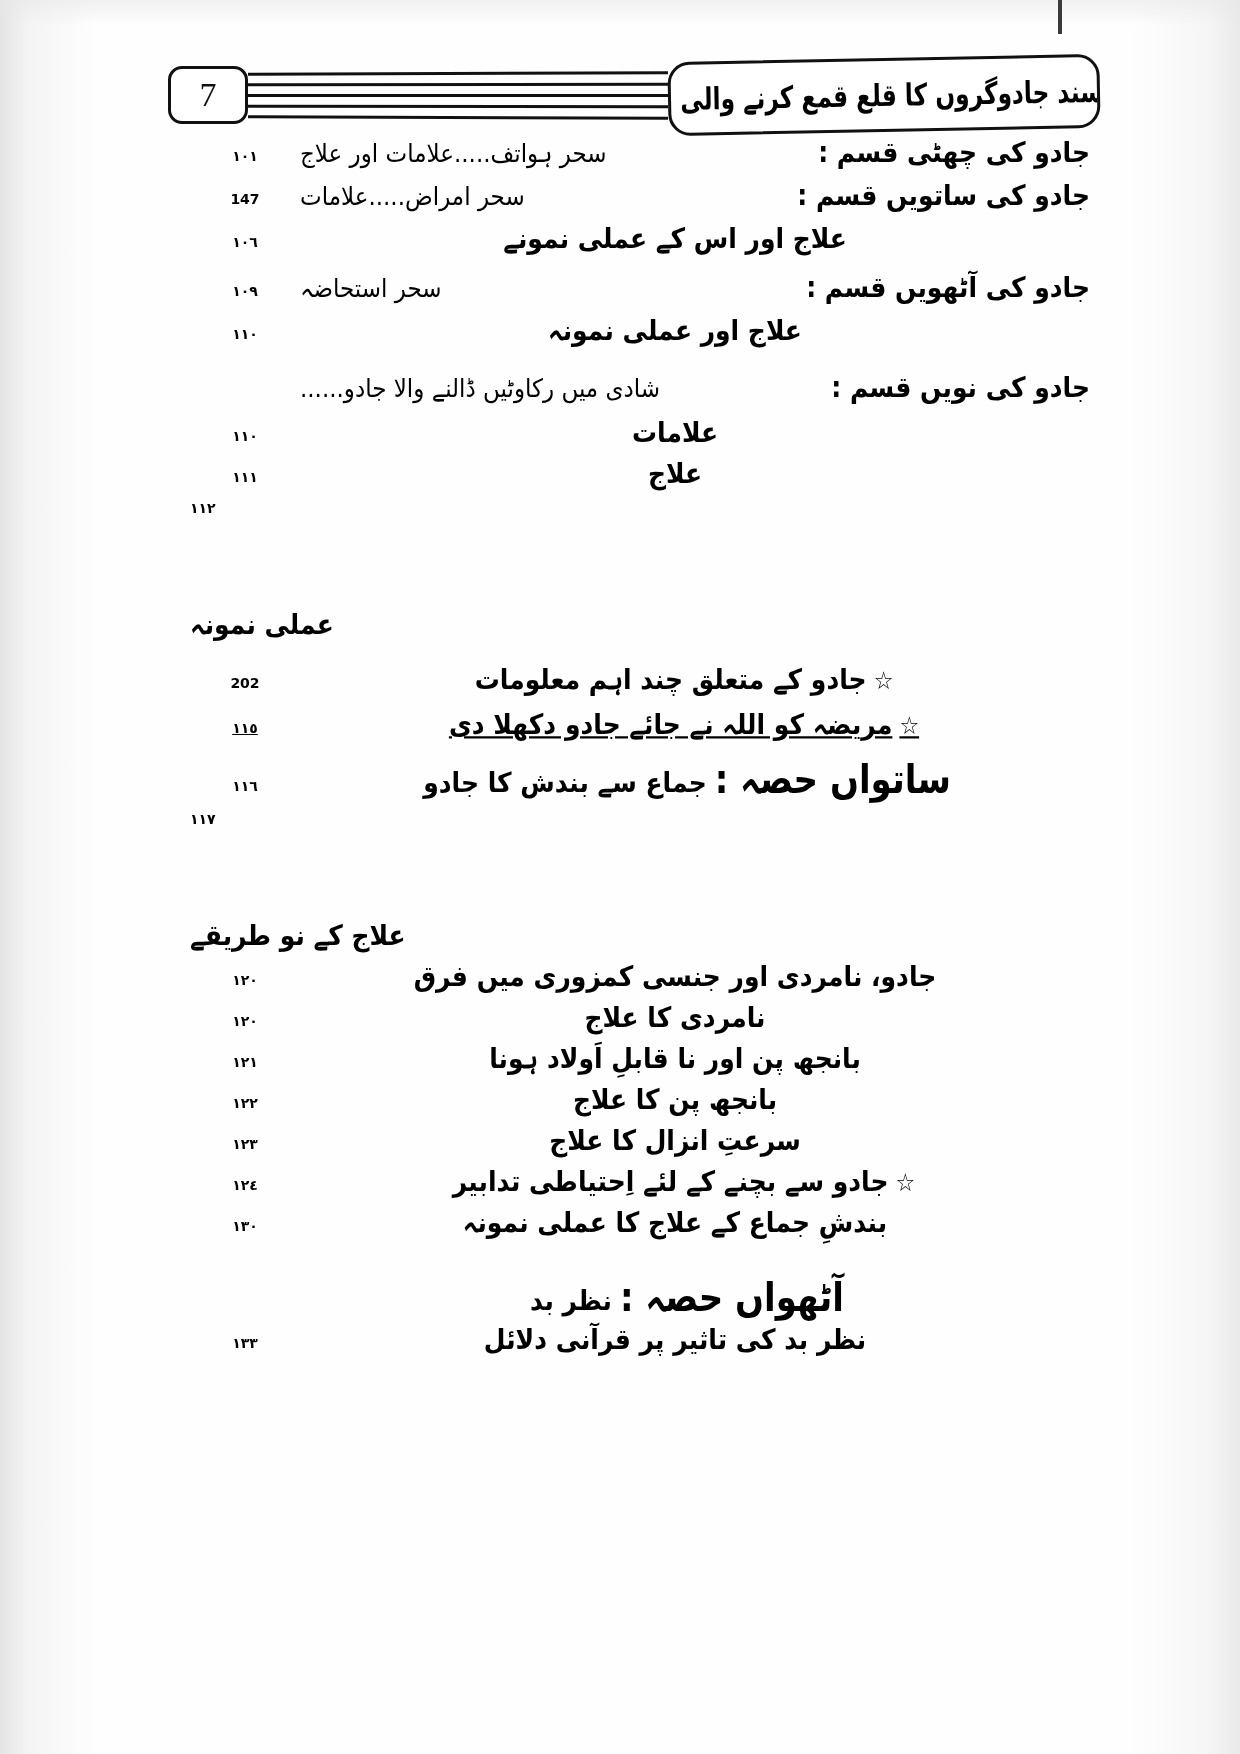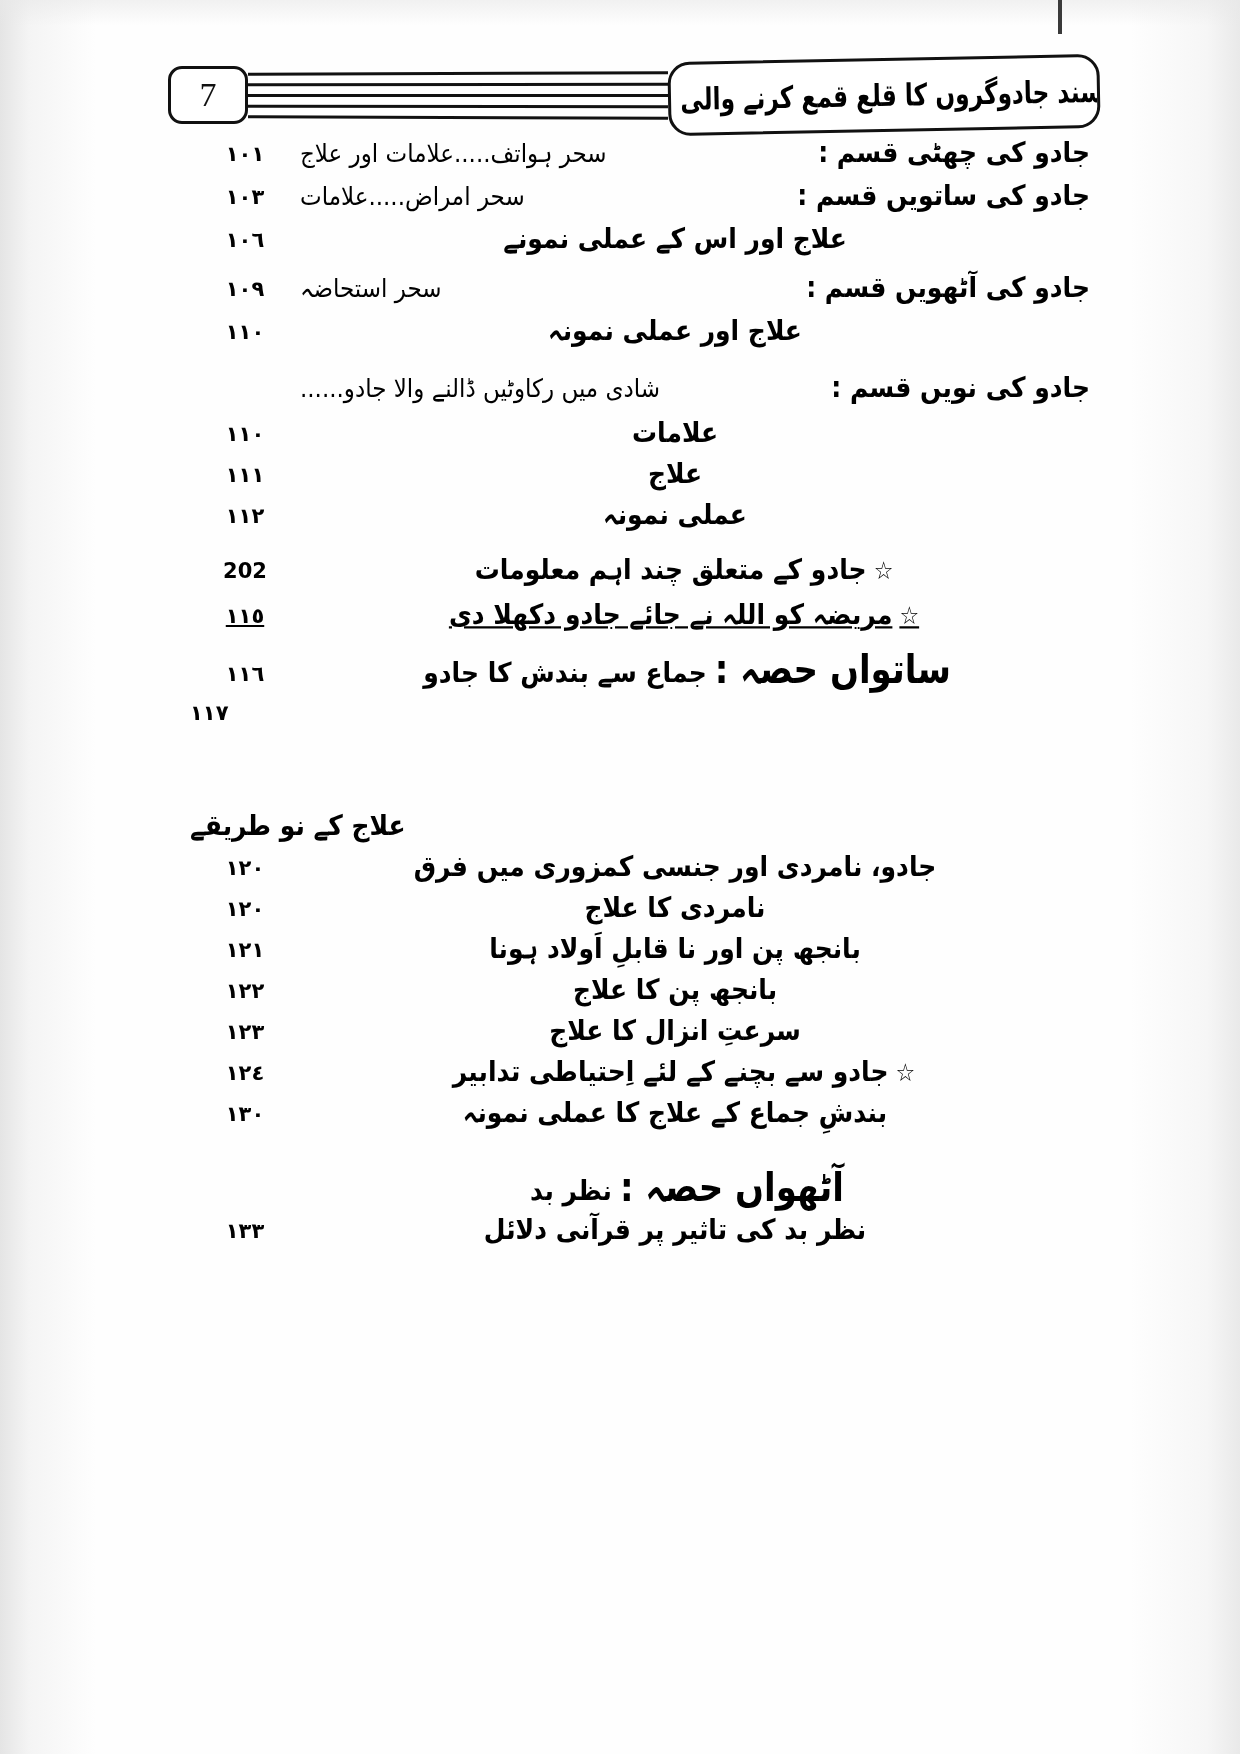--- a/index.html
+++ b/index.html
@@ -145,21 +145,21 @@
     flex-direction: row;
     align-items: baseline;
     width: 100%;
     direction: ltr;
     margin-bottom: 2px;
   }
   .toc-pageno {
     flex: 0 0 110px;
     text-align: center;
     font-family: "DejaVu Sans", "Liberation Sans", sans-serif;
-    font-size: 21px;
+    font-size: 14px;
     font-weight: 700;
     direction: rtl;
     color: #000;
     white-space: nowrap;
   }
   .toc-entry {
     flex: 1 1 auto;
     direction: rtl;
     text-align: right;
     white-space: nowrap;
@@ -255,21 +255,21 @@
   <div class="toc">
 
   <div class="toc-row" data-kind="qism" style="margin-top: 6px;">
         <div class="toc-pageno">١٠١</div>
         <div class="toc-entry">
           <span class="toc-title">جادو کی چھٹی قسم :</span>
           <span class="toc-sub">سحر ہواتف.....علامات اور علاج</span>
         </div>
       </div>
       <div class="toc-row" data-kind="qism" style="margin-top: 14px;">
-        <div class="toc-pageno">١٠٣</div>
+        <div class="toc-pageno">147</div>
         <div class="toc-entry">
           <span class="toc-title">جادو کی ساتویں قسم :</span>
           <span class="toc-sub">سحر امراض.....علامات</span>
         </div>
       </div>
       <div class="toc-row" data-kind="plain" style="margin-top: 14px;">
         <div class="toc-pageno">١٠٦</div>
         <div class="toc-entry">
           <span class="toc-title">علاج اور اس کے عملی نمونے</span>
         </div>
@@ -299,21 +299,21 @@
         <div class="toc-entry">
           <span class="toc-title">علامات</span>
         </div>
       </div>
       <div class="toc-row" data-kind="plain" style="margin-top: 12px;">
         <div class="toc-pageno">١١١</div>
         <div class="toc-entry">
           <span class="toc-title">علاج</span>
         </div>
       </div>
-      <div class="toc-row" data-kind="plain" style="margin-top: 12px;">
+      <div class="toc-row" data-kind="plain" style="margin-top: 12px; flex-direction: column;">
         <div class="toc-pageno">١١٢</div>
         <div class="toc-entry">
           <span class="toc-title">عملی نمونہ</span>
         </div>
       </div>
       <div class="toc-row" data-kind="star" style="margin-top: 26px;">
         <div class="toc-pageno">202</div>
         <div class="toc-entry">
           <span class="toc-title"><span class="star-glyph">☆</span><span>جادو کے متعلق چند اہم معلومات</span></span>
         </div>

